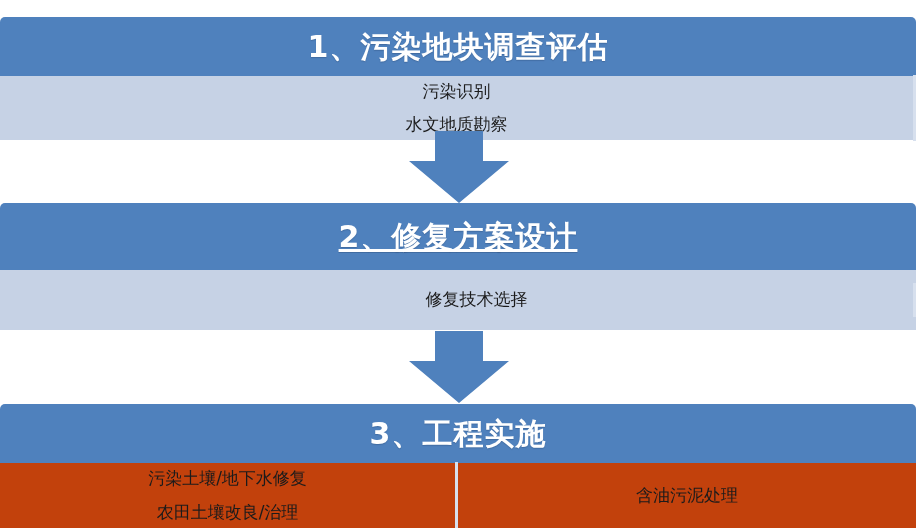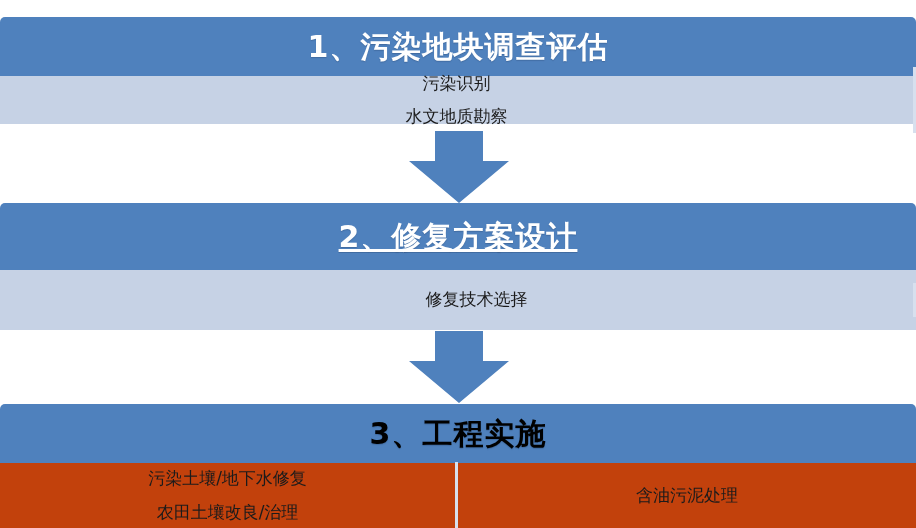--- a/index.html
+++ b/index.html
@@ -84,21 +84,21 @@
   }
   .arrow svg {
     display: block;
     width: 100%;
     height: 100%;
   }
 
   
   #stage-1 { top: 17px; }
   #stage-1 .stage-header { height: 59px; }
-  #stage-1 .stage-body   { height: 48px; }
+  #stage-1 .stage-body   { height: 64px; }
 
   #arrow-1 { left: 409px; top: 131px; }
 
   #stage-2 { top: 203px; }
   #stage-2 .stage-header { height: 67px; }
   #stage-2 .stage-body   { height: 60px; }
 
   #arrow-2 { left: 409px; top: 331px; }
 
   #stage-3 { top: 404px; }
@@ -135,21 +135,21 @@
     </div>
   </div>
 
   <div class="arrow" id="arrow-2">
     <svg viewBox="0 0 100 72" preserveAspectRatio="none" aria-hidden="true">
       <polygon points="26,0 74,0 74,30 100,30 50,72 0,30 26,30" fill="#4f81bd"></polygon>
     </svg>
   </div>
 
   <div class="stage" id="stage-3">
-    <div class="stage-header" style="background: rgb(79, 129, 189); color: #000000;">3、工程实施</div>
+    <div class="stage-header" style="background: rgb(79, 129, 189); color: #ffffff;">3、工程实施</div>
     <div class="stage-body" style="background: #c2410c; justify-content: flex-end;">
       <div class="stage-col left" style="color: rgb(27, 27, 27); border-right-color: rgb(215, 224, 238);">
         <span class="col-line">污染土壤/地下水修复</span>
         <span class="col-line">农田土壤改良/治理</span>
       </div>
       <div class="stage-col right" style="color: rgb(27, 27, 27);">
         <span class="col-line">含油污泥处理</span>
       </div>
     </div>
   </div>

